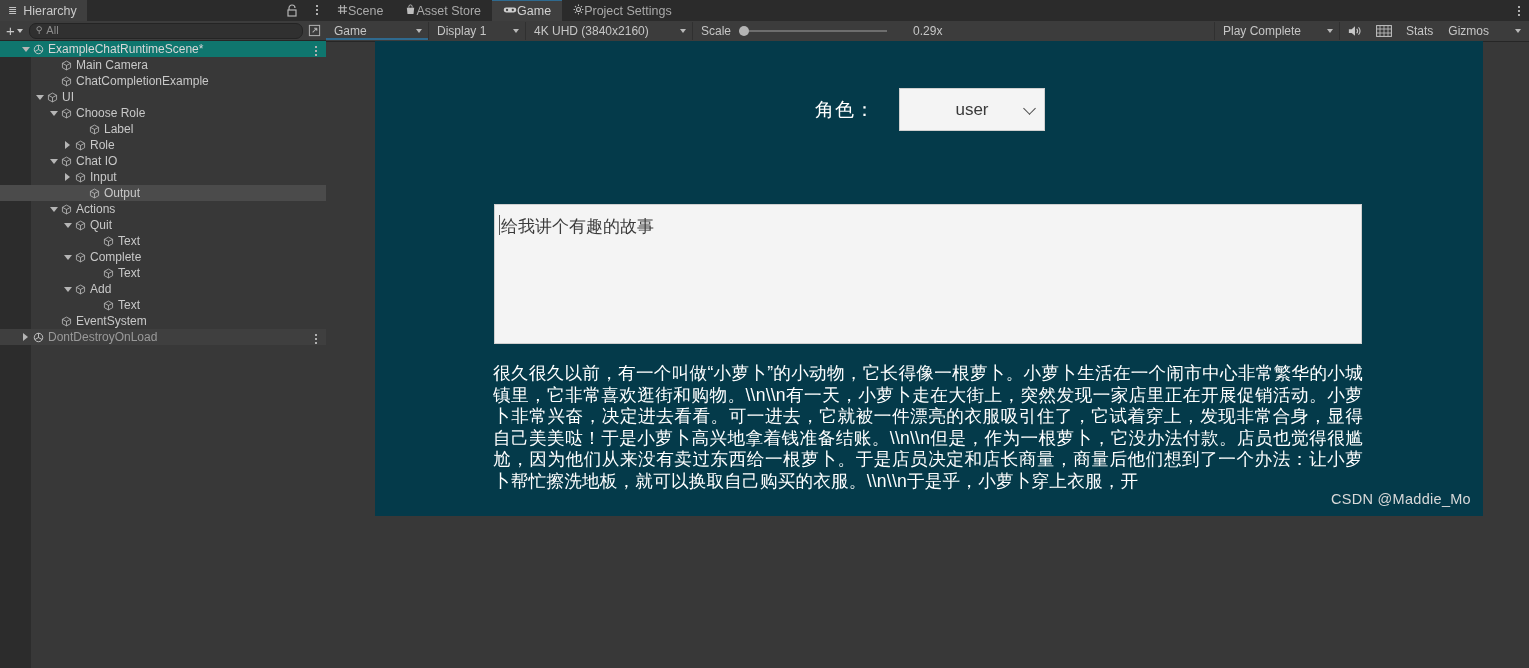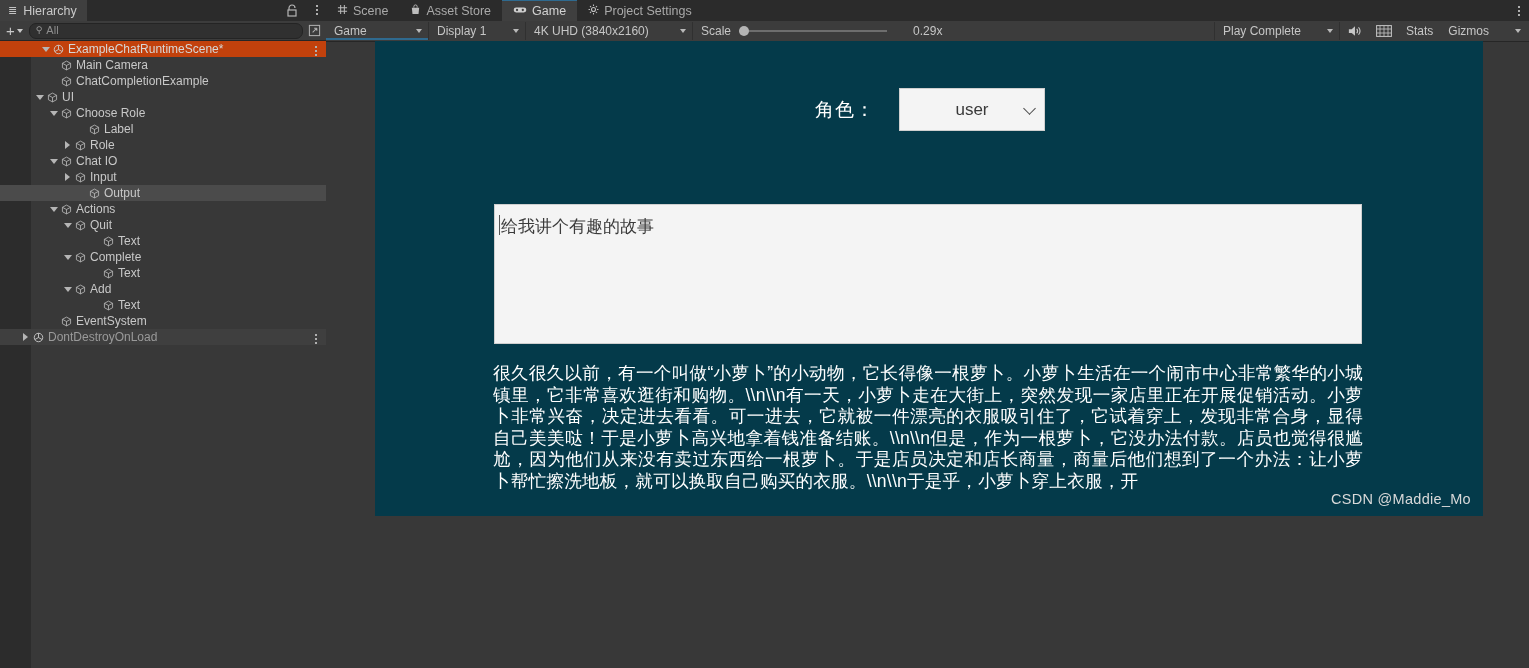--- a/index.html
+++ b/index.html
@@ -36,35 +36,35 @@
   .search-box .sicon{color:#9a9a9a;font-size:9px;line-height:1;}
   .search-box .stext{color:#8e8e8e;font-size:11px;line-height:1;}
   .hier-tool-right{width:15px;height:15px;display:flex;align-items:center;justify-content:center;}
 
   .hier-body{position:relative;height:628px;background:#383838;}
   .hier-gutter{position:absolute;left:0;top:0;width:31px;height:628px;background:#2c2c2c;}
   .row{
     position:relative;height:16px;display:flex;align-items:center;
     font-size:12px;color:#c8c8c8;white-space:nowrap;
   }
-  .row.scene-row{background:#c2410c;color:#d7d7d7;padding-left:20px;}
+  .row.scene-row{background:#0f766e;color:#d7d7d7;}
   .row.selected{background:#4b4b4b;}
   .row.dont-destroy{background:#3f3f3f;color:#9a9a9a;}
   .row .twisty{width:11px;display:flex;align-items:center;justify-content:center;flex:0 0 11px;}
   .tri-open{width:0;height:0;border-left:4px solid transparent;border-right:4px solid transparent;border-top:5px solid #b5b5b5;}
   .tri-closed{width:0;height:0;border-top:4px solid transparent;border-bottom:4px solid transparent;border-left:5px solid #b5b5b5;}
   .row .goicon{width:14px;flex:0 0 14px;display:flex;align-items:center;justify-content:center;color:#c0c0c0;}
   .row .rowlabel{padding-left:3px;}
   .row .rowkebab{position:absolute;right:9px;top:5px;}
 
   
   .right{position:absolute;left:326px;top:0;width:1203px;height:668px;background:#383838;}
   .right-tabbar{position:relative;height:21px;background:#2b2b2b;display:flex;align-items:center;}
   .rtab{
-    height:21px;display:flex;align-items:center;gap:5px;padding:0 11px;
+    height:21px;display:flex;align-items:center;padding:0 11px;
     color:#a9a9a9;font-size:12.5px;
   }
   .rtab.active{background:#3f3f3f;color:#d2d2d2;box-shadow:inset 0 1px 0 #2f6a8f;}
   .rtab .ticon{font-size:11px;line-height:1;}
   .right-tabbar .spacer{flex:1;}
   .right-kebab{margin-right:9px;}
 
   .gtoolbar{height:20px;background:#3c3c3c;display:flex;align-items:center;border-bottom:1px solid #262626;}
   .dd{
     display:flex;align-items:center;height:18px;padding:0 6px 0 8px;color:#c6c6c6;font-size:12px;

